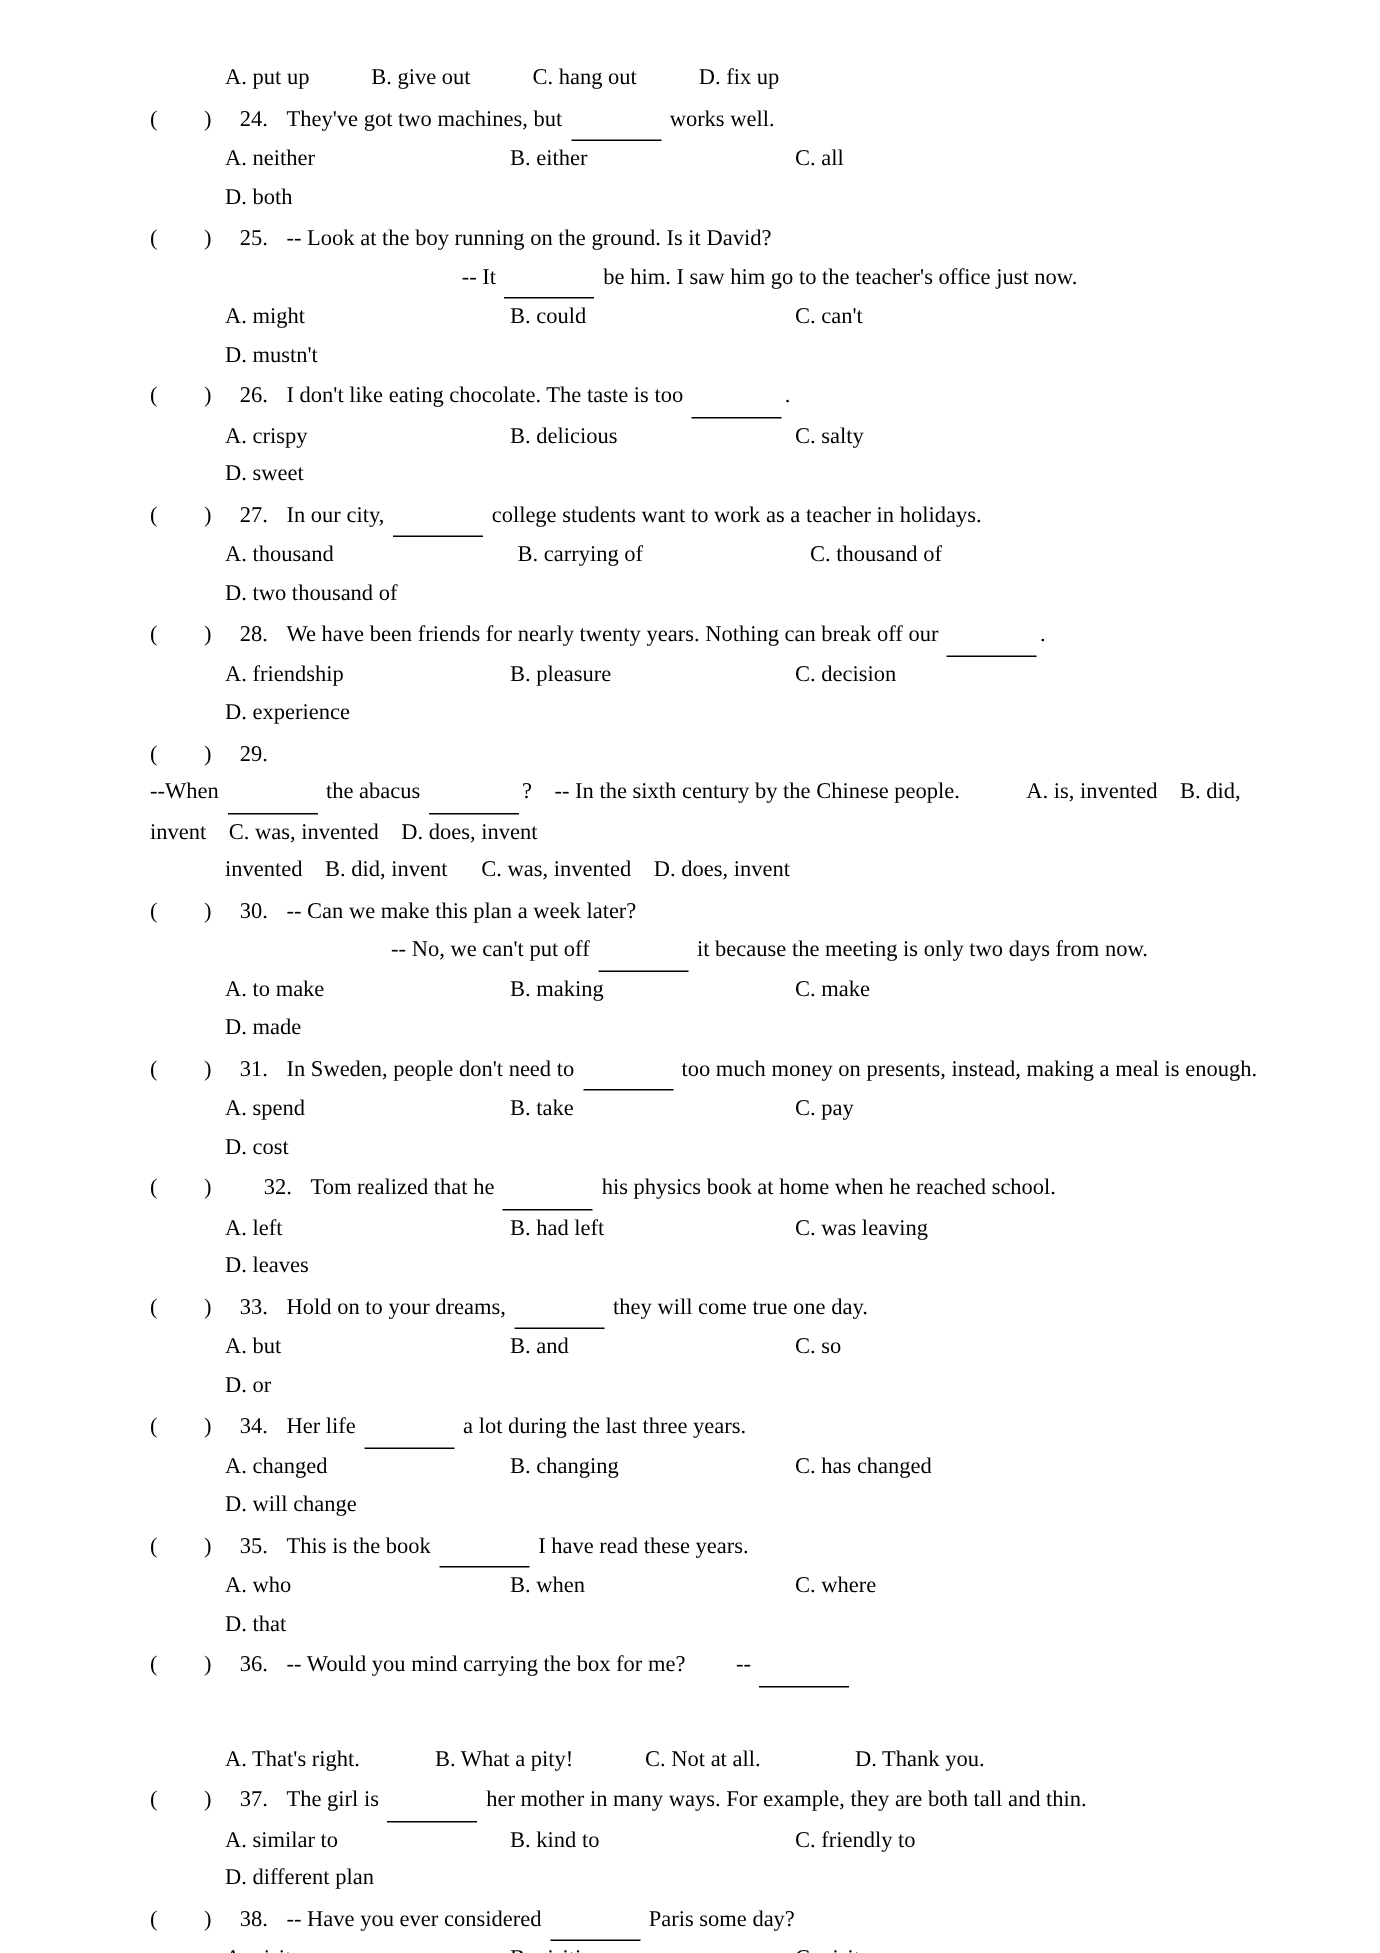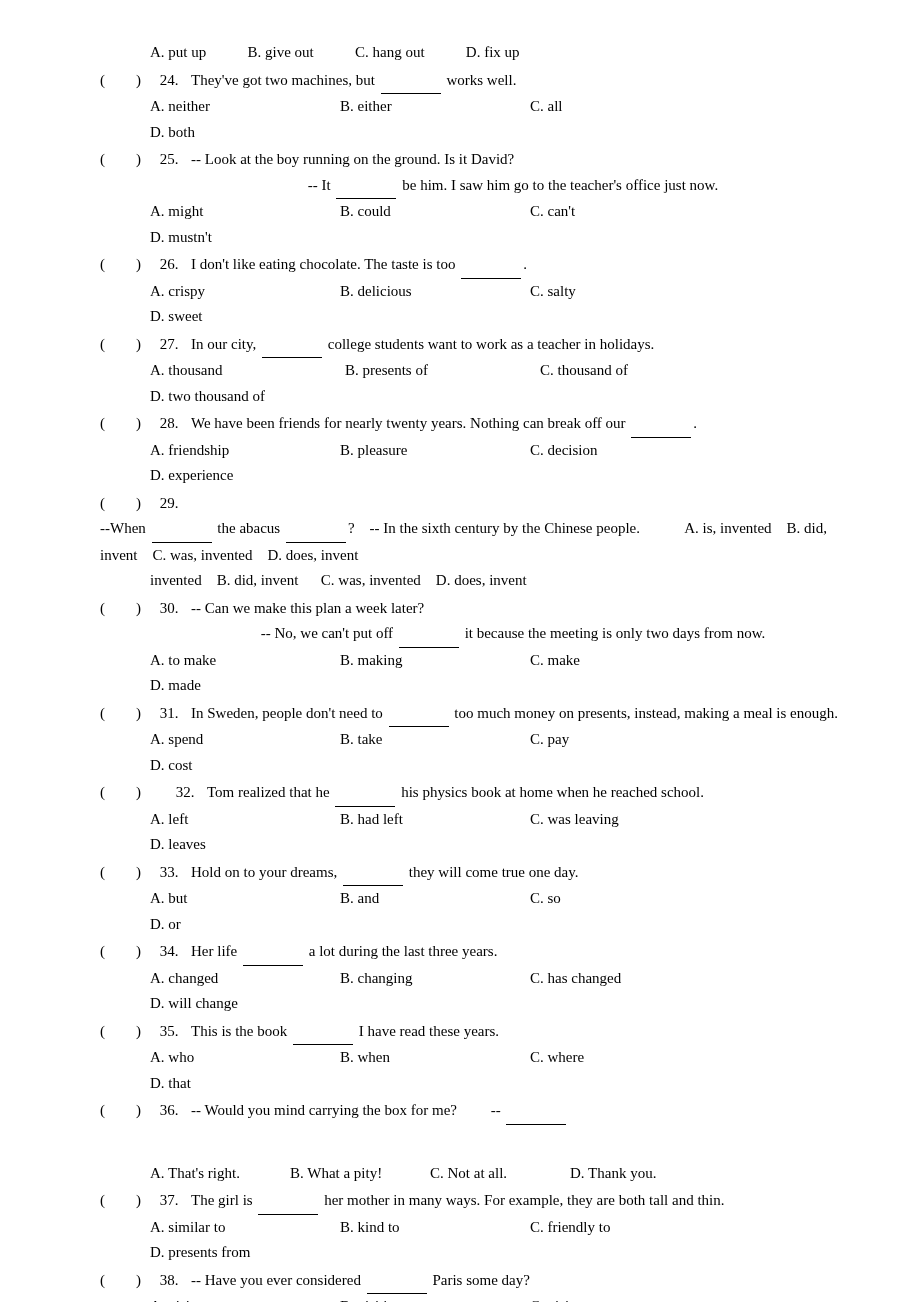--- a/index.html
+++ b/index.html
@@ -121,21 +121,21 @@
 <div class="question-block">
   <div class="question-line">
     <span class="paren">(</span>
     <span style="min-width:16px; display:inline-block;">&nbsp;</span>
     <span class="paren">)</span>
     <span style="min-width:35px; display:inline-block;">&nbsp;27.</span>
     <span>In our city, <span class="blank">&nbsp;&nbsp;&nbsp;&nbsp;&nbsp;&nbsp;&nbsp;</span> college students want to work as a teacher in holidays.</span>
   </div>
   <div class="options-line">
     <span class="opt4">A. thousand</span>
-    <span class="opt4">B. presents of</span>
+    <span class="opt4">B. carrying of</span>
     <span class="opt4">C. thousand of</span>
     <span class="opt4">D. two thousand of</span>
   </div>
 </div>
 
 <div class="question-block">
   <div class="question-line">
     <span class="paren">(</span>
     <span style="min-width:16px; display:inline-block;">&nbsp;</span>
     <span class="paren">)</span>
@@ -283,21 +283,21 @@
     <span class="paren">(</span>
     <span style="min-width:16px; display:inline-block;">&nbsp;</span>
     <span class="paren">)</span>
     <span style="min-width:35px; display:inline-block;">&nbsp;37.</span>
     <span>The girl is <span class="blank">&nbsp;&nbsp;&nbsp;&nbsp;&nbsp;&nbsp;&nbsp;</span> her mother in many ways. For example, they are both tall and thin.</span>
   </div>
   <div class="options-line">
     <span class="option">A. similar to</span>
     <span class="option">B. kind to</span>
     <span class="option">C. friendly to</span>
-    <span class="option">D. presents from</span>
+    <span class="option">D. different plan</span>
   </div>
 </div>
 
 <div class="question-block">
   <div class="question-line">
     <span class="paren">(</span>
     <span style="min-width:16px; display:inline-block;">&nbsp;</span>
     <span class="paren">)</span>
     <span style="min-width:35px; display:inline-block;">&nbsp;38.</span>
     <span>-- Have you ever considered <span class="blank">&nbsp;&nbsp;&nbsp;&nbsp;&nbsp;&nbsp;&nbsp;</span> Paris some day?</span>

